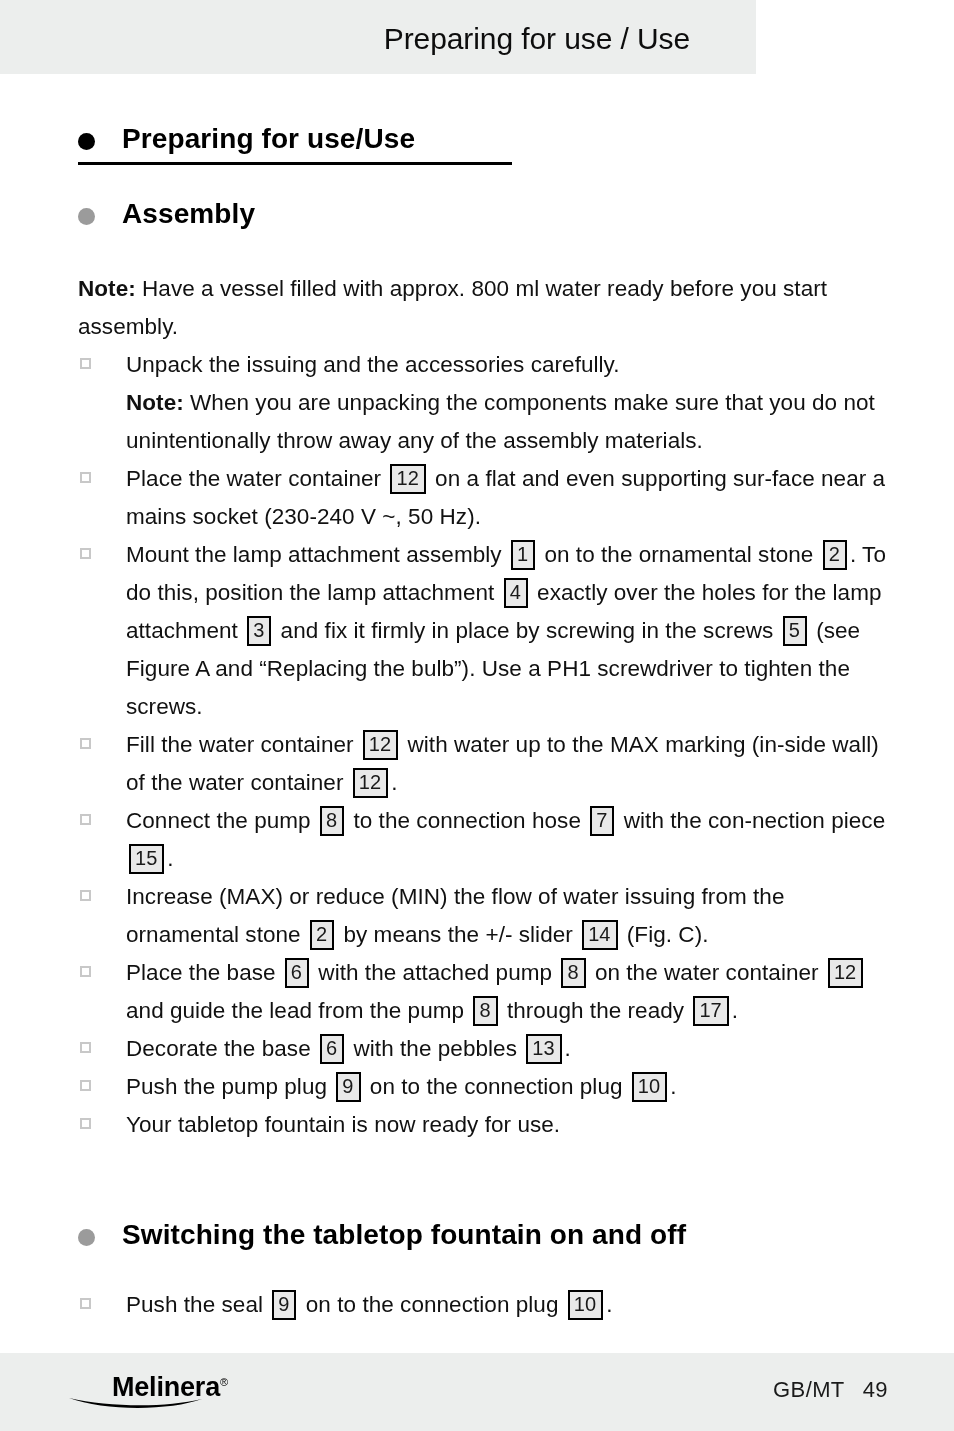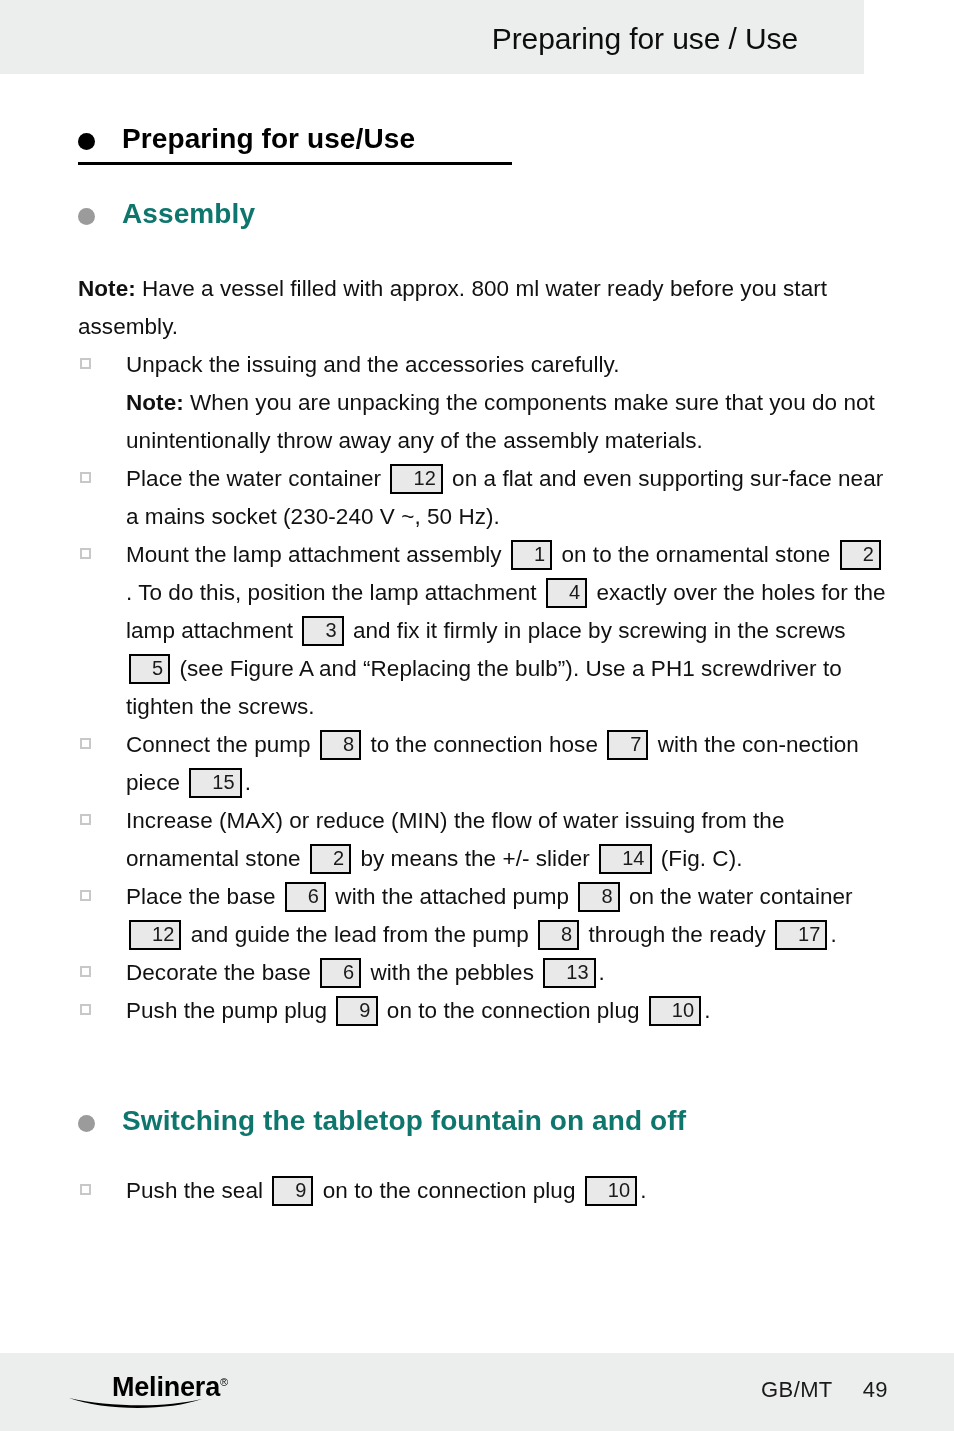--- a/index.html
+++ b/index.html
@@ -15,21 +15,21 @@
     font-family: "Liberation Sans", sans-serif;
     color: #000000;
     overflow: hidden;
   }
 
   
   .page-header {
     position: absolute;
     top: 0;
     left: 0;
-    width: 864px;
+    width: 756px;
     height: 74px;
     background: #eceeed;
     box-sizing: border-box;
     padding-left: 47px;
   }
   .page-header-title {
     position: absolute;
     right: 66px;
     top: 22px;
     font-size: 30px;
@@ -67,21 +67,21 @@
   }
   .heading .dot.black { background: #000000; }
   .heading .dot.gray  { background: #9b9b9b; }
   .heading-text {
     font-size: 28px;
     font-weight: 700;
     letter-spacing: 0.1px;
     line-height: 1.2;
   }
   .heading-text.black { color: #000000; }
-  .heading-text.gray  { color: #0f766e; }
+  .heading-text.gray  { color: #000000; }
 
   .h1-wrap { margin-top: 22px; }
   .h1-rule {
     margin-left: 0;
     width: 434px;
     height: 3px;
     background: #000000;
     margin-top: 6px;
   }
   .h2-wrap { margin-top: 32px; }
@@ -122,21 +122,21 @@
   }
 
   
   .ref {
     display: inline-block;
     border: 2px solid #000000;
     background: #e9e9e9;
     color: #1a1a1a;
     font-size: 20px;
     line-height: 23px;
-    padding: 1px 5px 2px 21px;
+    padding: 1px 5px 2px 4px;
     margin: 0 3px;
     vertical-align: 1px;
     font-family: "Liberation Sans", sans-serif;
   }
 
   .section-gap { height: 74px; }
 
   
   .page-footer {
     position: absolute;
@@ -177,21 +177,21 @@
   .brand-swoosh svg { display: block; }
   .footer-meta {
     position: absolute;
     right: 66px;
     top: 24px;
     font-size: 22px;
     color: #1a1a1a;
     letter-spacing: 0.4px;
     white-space: nowrap;
   }
-  .footer-meta .pg { margin-left: 30px; text-align: center; }
+  .footer-meta .pg { margin-left: 18px; text-align: center; }
 </style>
 </head>
 <body>
 
 <div class="page-header">
   <div class="page-header-title">Preparing for use / Use</div>
 </div>
 
 <div class="content">
 
@@ -211,25 +211,27 @@
   </div>
 
   <p class="body-text intro-para">
     <span class="note-lead">Note:</span><span> Have a vessel filled with approx. 800 ml water ready before you start assembly.</span>
   </p>
 
   <ul class="checklist body-text" id="assembly-list">
       <li><span class="sq"></span><span>Unpack the issuing and the accessories carefully.</span><br><span class="note-lead">Note:</span><span> When you are unpacking the components make sure that you do not unintentionally throw away any of the assembly materials.</span></li>
       <li><span class="sq"></span><span>Place the water container </span><span class="ref">12</span><span> on a flat and even supporting sur-face near a mains socket (230-240 V ~, 50 Hz).</span></li>
       <li><span class="sq"></span><span>Mount the lamp attachment assembly </span><span class="ref">1</span><span> on to the ornamental stone </span><span class="ref">2</span><span>. To do this, position the lamp attachment </span><span class="ref">4</span><span> exactly over the holes for the lamp attachment </span><span class="ref">3</span><span> and fix it firmly in place by screwing in the screws </span><span class="ref">5</span><span> (see Figure A and “Replacing the bulb”). Use a PH1 screwdriver to tighten the screws.</span></li>
+      <li><span class="sq"></span><span>Fill the water container </span><span class="ref">12</span><span> with water up to the MAX marking (in-side wall) of the water container </span><span class="ref">12</span><span>.</span></li>
       <li><span class="sq"></span><span>Connect the pump </span><span class="ref">8</span><span> to the connection hose </span><span class="ref">7</span><span> with the con-nection piece </span><span class="ref">15</span><span>.</span></li>
       <li><span class="sq"></span><span>Increase (MAX) or reduce (MIN) the flow of water issuing from the ornamental stone </span><span class="ref">2</span><span> by means the +/- slider </span><span class="ref">14</span><span> (Fig. C).</span></li>
       <li><span class="sq"></span><span>Place the base </span><span class="ref">6</span><span> with the attached pump </span><span class="ref">8</span><span> on the water container </span><span class="ref">12</span><span> and guide the lead from the pump </span><span class="ref">8</span><span> through the ready </span><span class="ref">17</span><span>.</span></li>
       <li><span class="sq"></span><span>Decorate the base </span><span class="ref">6</span><span> with the pebbles </span><span class="ref">13</span><span>.</span></li>
       <li><span class="sq"></span><span>Push the pump plug </span><span class="ref">9</span><span> on to the connection plug </span><span class="ref">10</span><span>.</span></li>
+      <li><span class="sq"></span><span>Your tabletop fountain is now ready for use.</span></li>
     </ul>
 
   <div class="section-gap"></div>
 
   <div>
     <div class="heading">
       <span class="dot gray"></span>
       <span class="heading-text gray">Switching the tabletop fountain on and off</span>
     </div>
   </div>

